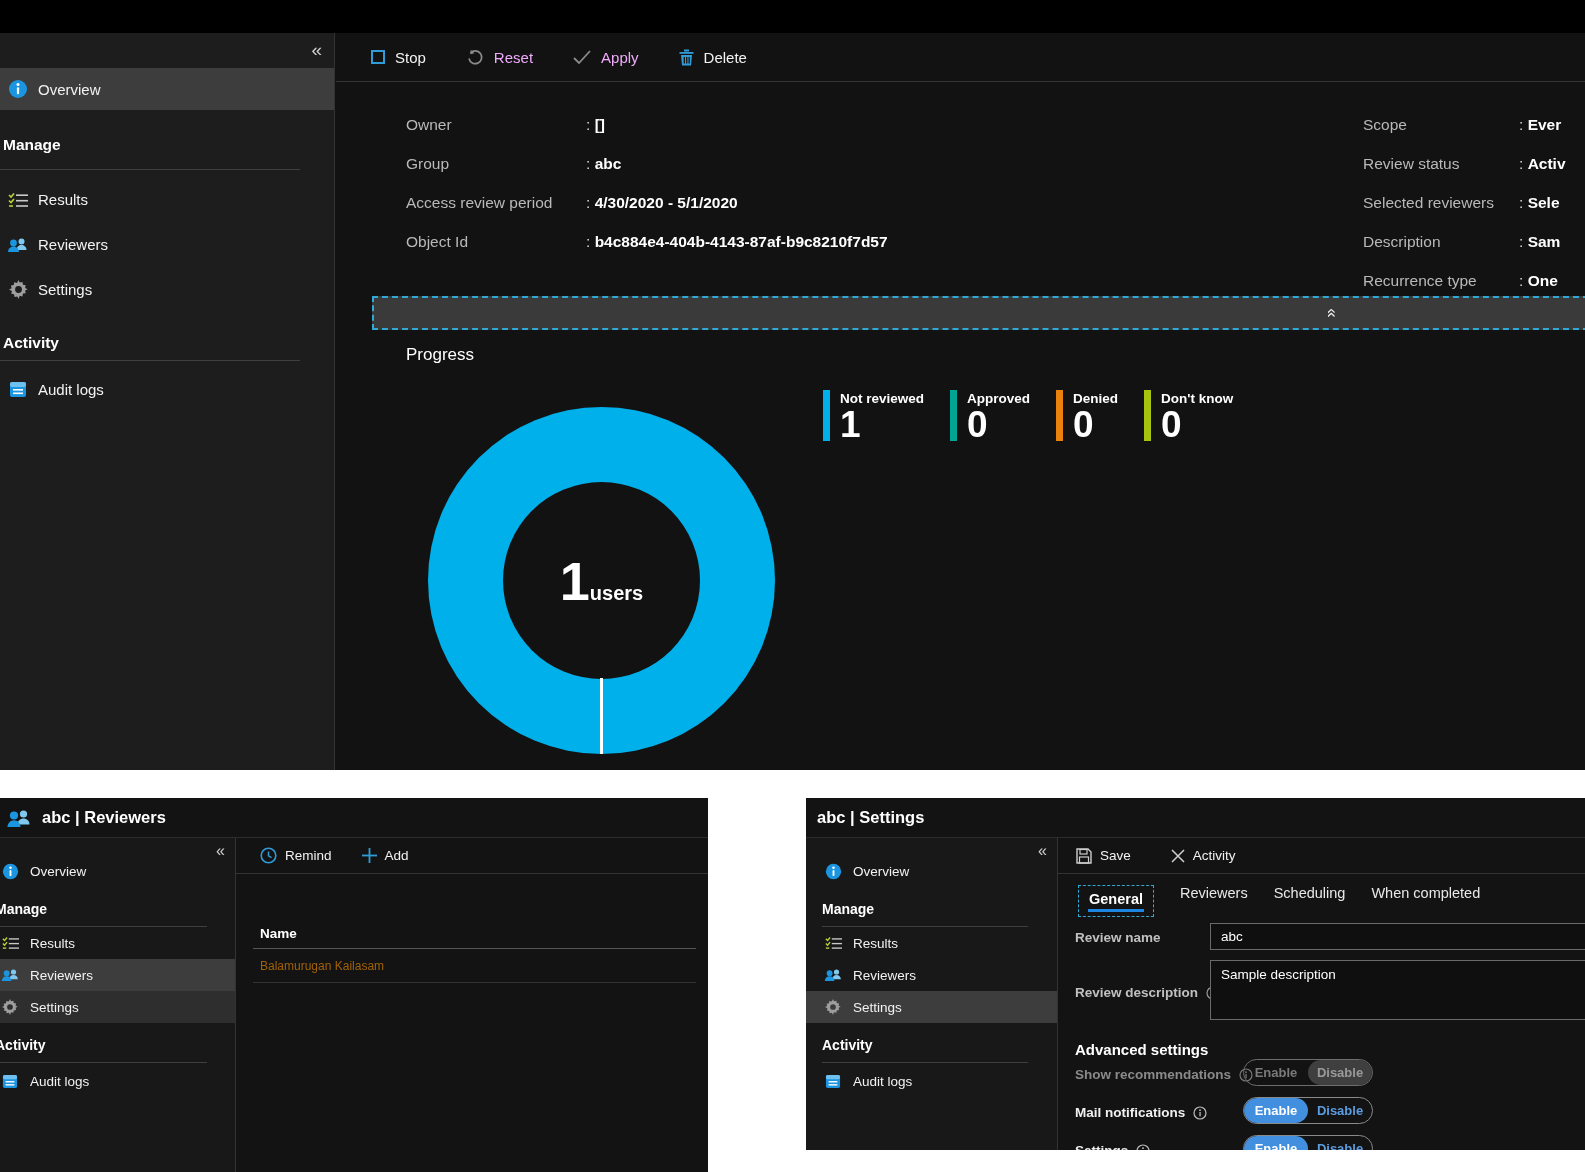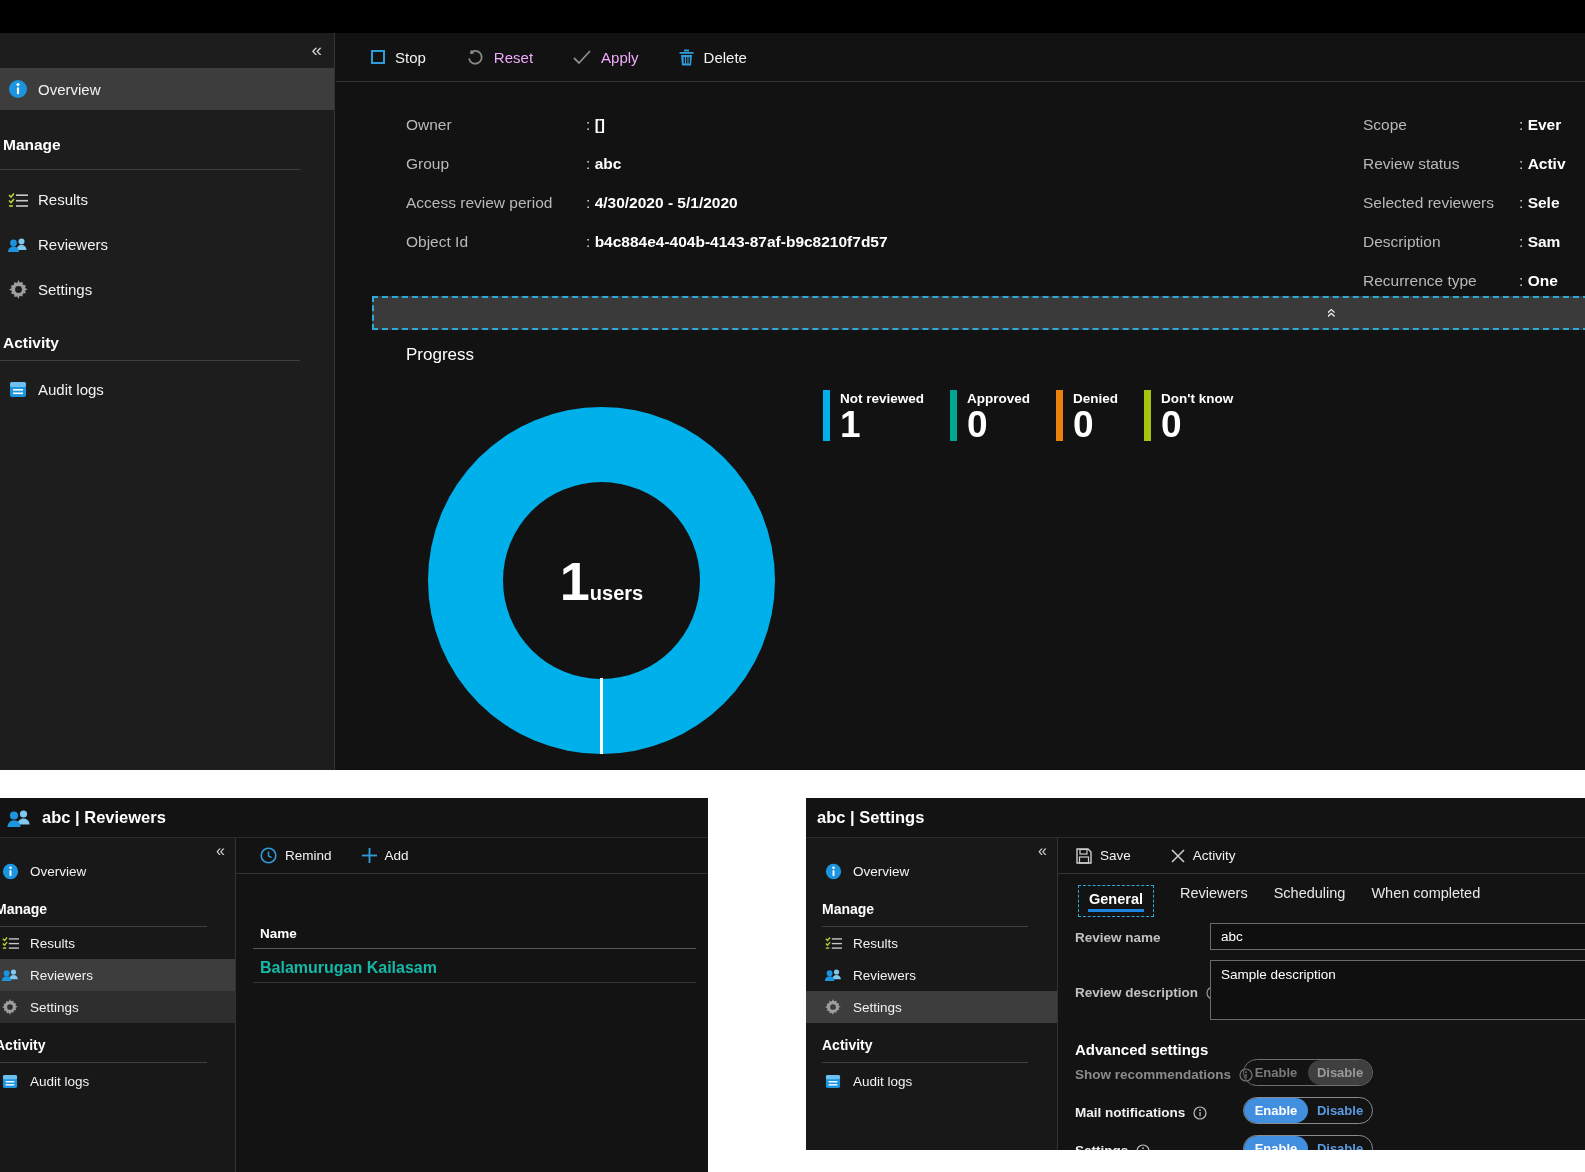--- a/index.html
+++ b/index.html
@@ -98,21 +98,21 @@
   .reviewers-panel .panel-header { padding-left:6px; gap:10px; }
   .reviewers-panel .b-sidebar { width:236px; }
   .reviewers-panel .b-sidebar .nav-item .ic { margin-left:-8px; }
   .reviewers-panel .b-sidebar .sec { margin-left:-8px; }
   .search-wrap { position:absolute; left:17px; top:49px; width:513px; height:27px; }
   .search-wrap input { width:100%; height:100%; background:#0c0c0c; border:1px solid #1294c7;
     color:#9a9a9a; font-size:13px; padding-left:27px; font-family:"Liberation Sans", sans-serif; outline:none; }
   .search-wrap .mag { position:absolute; left:7px; top:6px; }
   .tbl-head { position:absolute; left:24px; top:88px; font-size:13.5px; font-weight:700; color:#fff; }
   .tbl-hr1 { position:absolute; left:17px; right:12px; top:110px; height:1px; background:#555; }
-  .tbl-row { position:absolute; left:24px; top:121px; font-size:16px; color:#14b8a6; cursor:pointer;font-weight:bold; }
+  .tbl-row { position:absolute; left:24px; top:121px; font-size:12px; color:#a16207; cursor:pointer; }
   .tbl-hr2 { position:absolute; left:17px; right:12px; top:144px; height:1px; background:#333; }
 
   
   .settings-panel { left:806px; top:798px; width:779px; height:352px; }
   .settings-panel .panel-header { padding-left:11px; }
   .settings-panel .b-sidebar { width:252px; }
   .settings-panel .b-sidebar .nav-item { padding-left:16px; }
   .settings-panel .b-sidebar .sec { padding-left:16px; }
   .settings-panel .b-sidebar .hr { margin-left:16px; width:82%; }
   .settings-panel .b-toolbar { padding-left:18px; gap:40px; }

